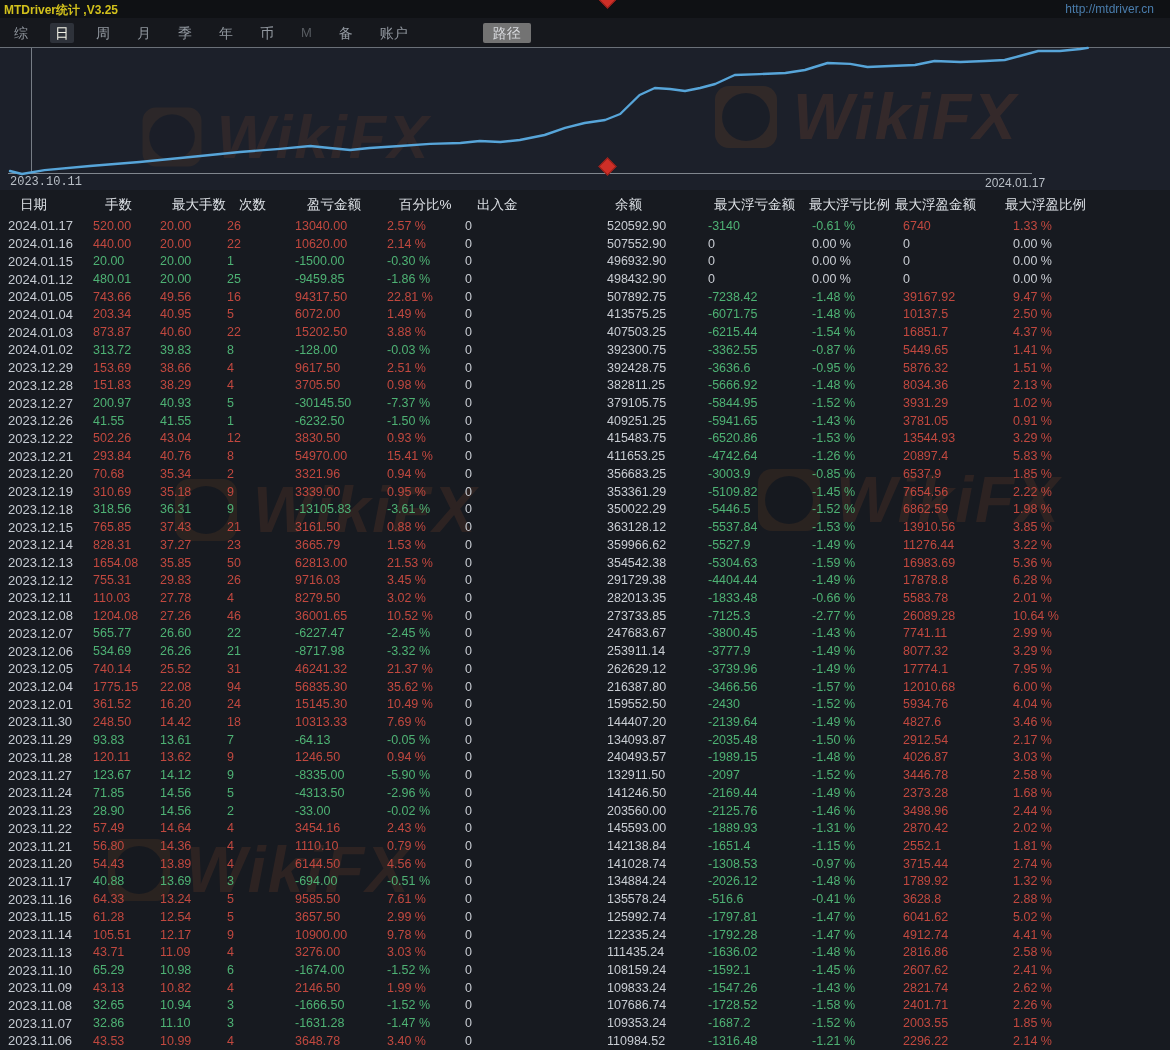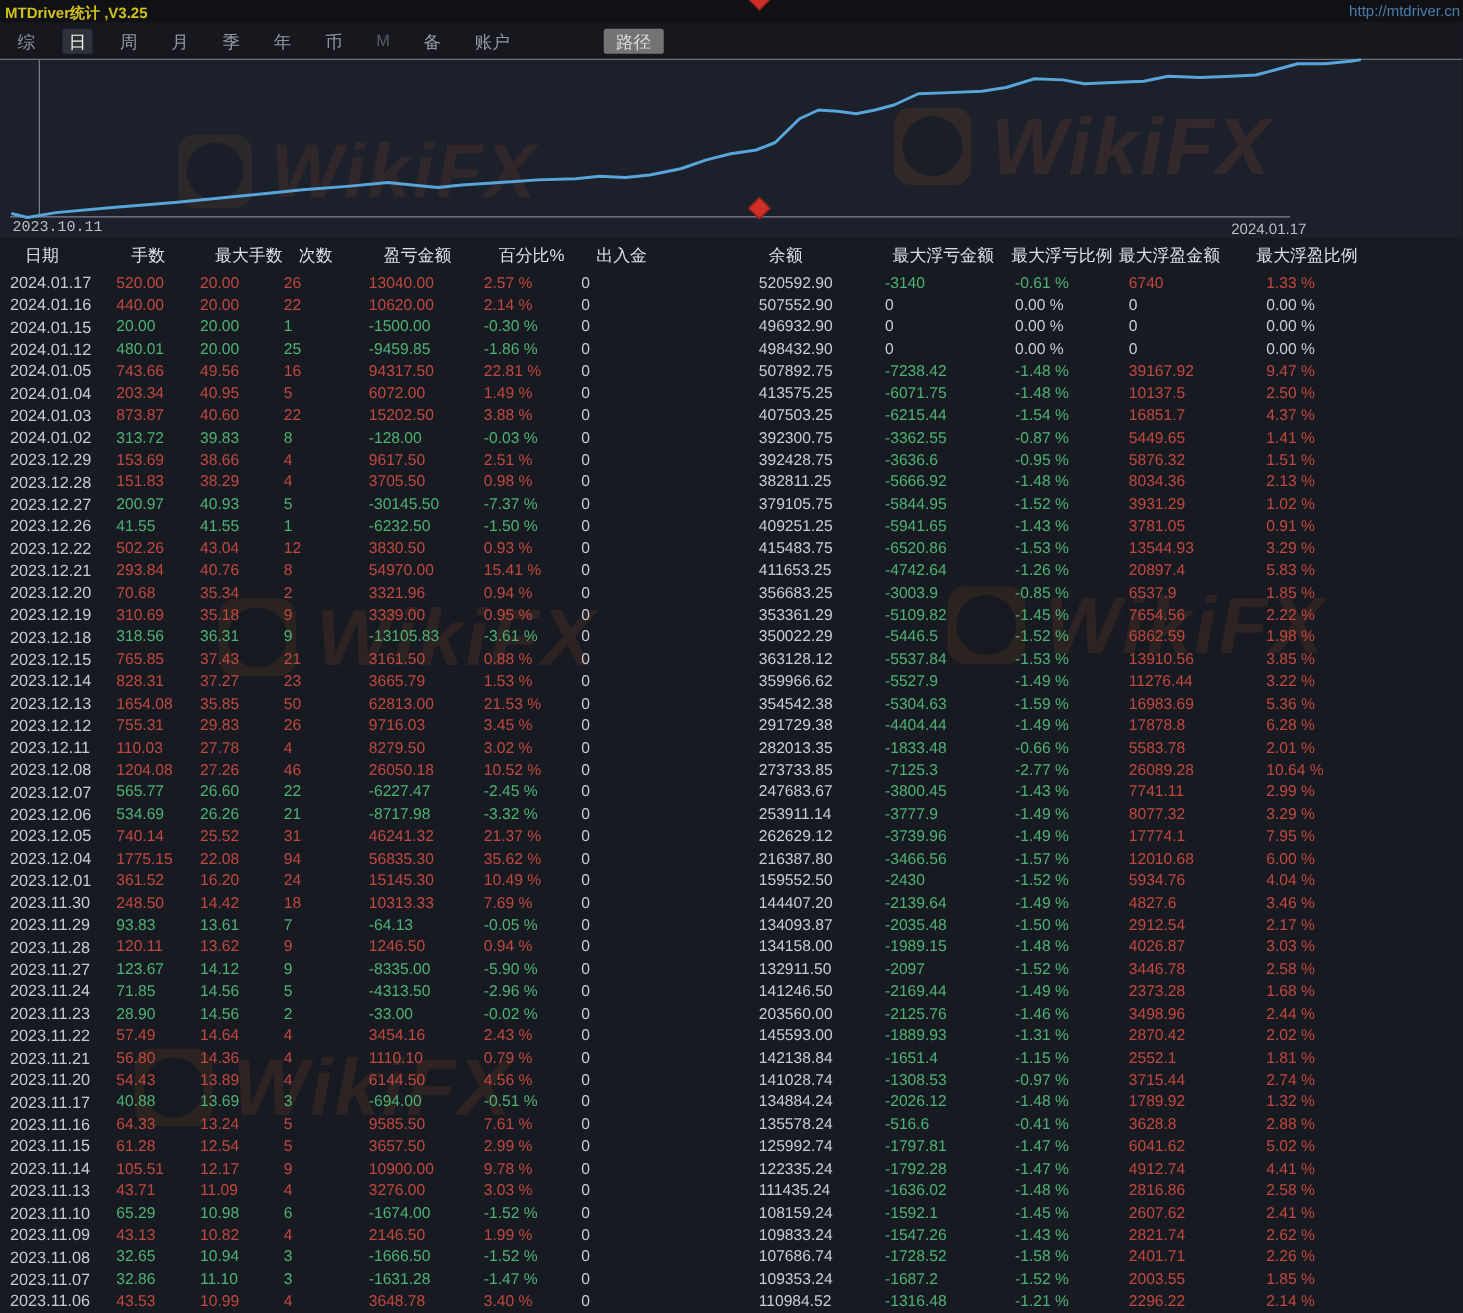--- a/index.html
+++ b/index.html
@@ -4,21 +4,21 @@
 <style>
   html,body{margin:0;padding:0;}
   body{
     width:1170px;height:1050px;overflow:hidden;position:relative;
     background:#171a20;font-family:"Liberation Sans",sans-serif;
     -webkit-font-smoothing:antialiased;
   }
   
   .titlebar{position:absolute;top:0;left:0;width:1170px;height:18px;background:#0f1114;}
   .app-title{position:absolute;left:4px;top:2px;font-size:12px;font-weight:bold;color:#d2c11c;white-space:nowrap;}
-  .app-url{position:absolute;right:2px;top:2px;font-size:12px;color:#4a7dad;white-space:nowrap;margin-left:24px;}
+  .app-url{position:absolute;right:16px;top:2px;font-size:12px;color:#4a7dad;white-space:nowrap;margin-left:24px;}
   
   .menubar{position:absolute;top:18px;left:0;width:1170px;height:29px;background:#16181d;display:flex;align-items:center;}
   .menu-items{display:flex;align-items:center;}
   .menu-item{color:#9298a0;font-size:14px;margin-left:17px;padding:2px 5px;cursor:pointer;line-height:16px;}
   .menu-item:first-child{margin-left:9px;}
   .menu-item.active{background:#2e323a;color:#f2f2e6;border-radius:2px;}
   .menu-item.dim{color:#585c62;font-size:13px;}
   .path-btn{margin-left:70px;background:#737373;color:#d8dade;font-size:14px;padding:2px 10px;border-radius:2px;cursor:pointer;line-height:16px;}
   
   .chart-bg{position:absolute;top:48px;left:0;width:1170px;height:142px;background:#1c202a;}
@@ -433,21 +433,21 @@
       <div class="cell green">-1833.48</div>
       <div class="cell green">-0.66 %</div>
       <div class="cell red">5583.78</div>
       <div class="cell red">2.01 %</div>
     </div>
     <div class="trow">
       <div class="cell c-date">2023.12.08</div>
       <div class="cell red">1204.08</div>
       <div class="cell red">27.26</div>
       <div class="cell red">46</div>
-      <div class="cell red">26050.18</div>
+      <div class="cell red">36001.65</div>
       <div class="cell red">10.52 %</div>
       <div class="cell white">0</div>
       <div class="cell white">273733.85</div>
       <div class="cell green">-7125.3</div>
       <div class="cell green">-2.77 %</div>
       <div class="cell red">26089.28</div>
       <div class="cell red">10.64 %</div>
     </div>
     <div class="trow">
       <div class="cell c-date">2023.12.07</div>
@@ -548,21 +548,21 @@
       <div class="cell red">2.17 %</div>
     </div>
     <div class="trow">
       <div class="cell c-date">2023.11.28</div>
       <div class="cell red">120.11</div>
       <div class="cell red">13.62</div>
       <div class="cell red">9</div>
       <div class="cell red">1246.50</div>
       <div class="cell red">0.94 %</div>
       <div class="cell white">0</div>
-      <div class="cell white">134158.00</div>
+      <div class="cell white">240493.57</div>
       <div class="cell green">-1989.15</div>
       <div class="cell green">-1.48 %</div>
       <div class="cell red">4026.87</div>
       <div class="cell red">3.03 %</div>
     </div>
     <div class="trow">
       <div class="cell c-date">2023.11.27</div>
       <div class="cell green">123.67</div>
       <div class="cell green">14.12</div>
       <div class="cell green">9</div>

